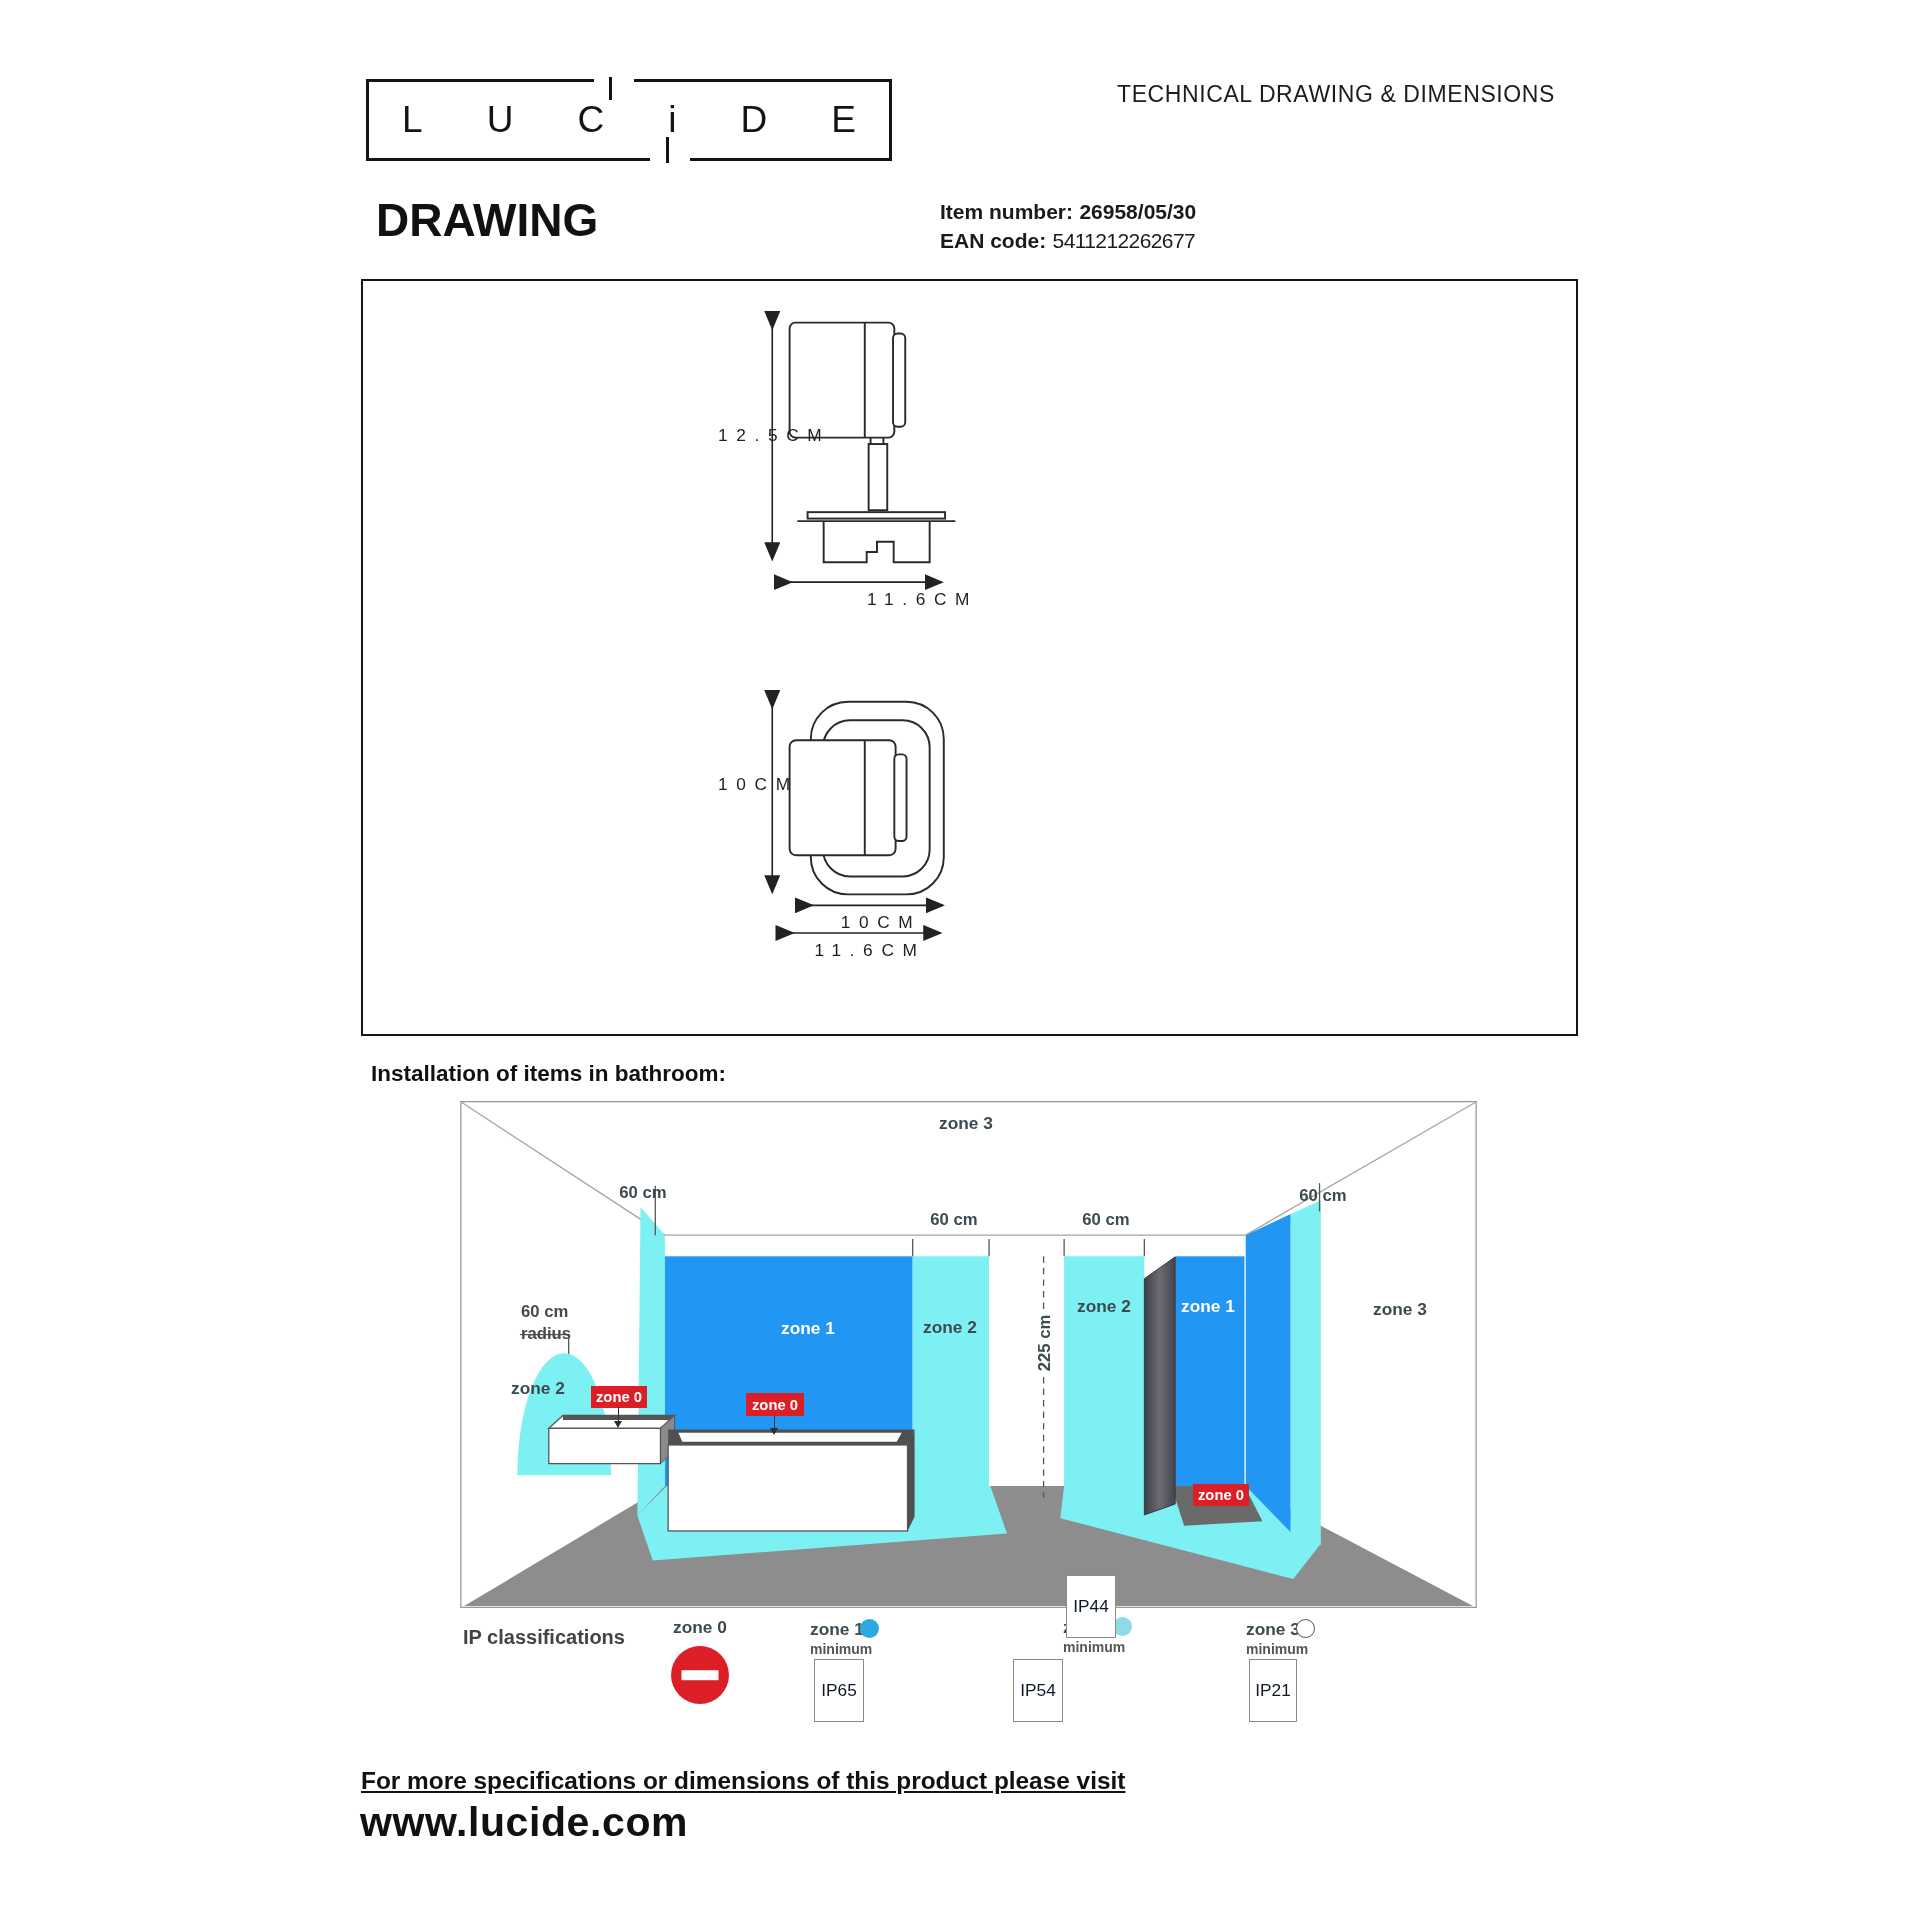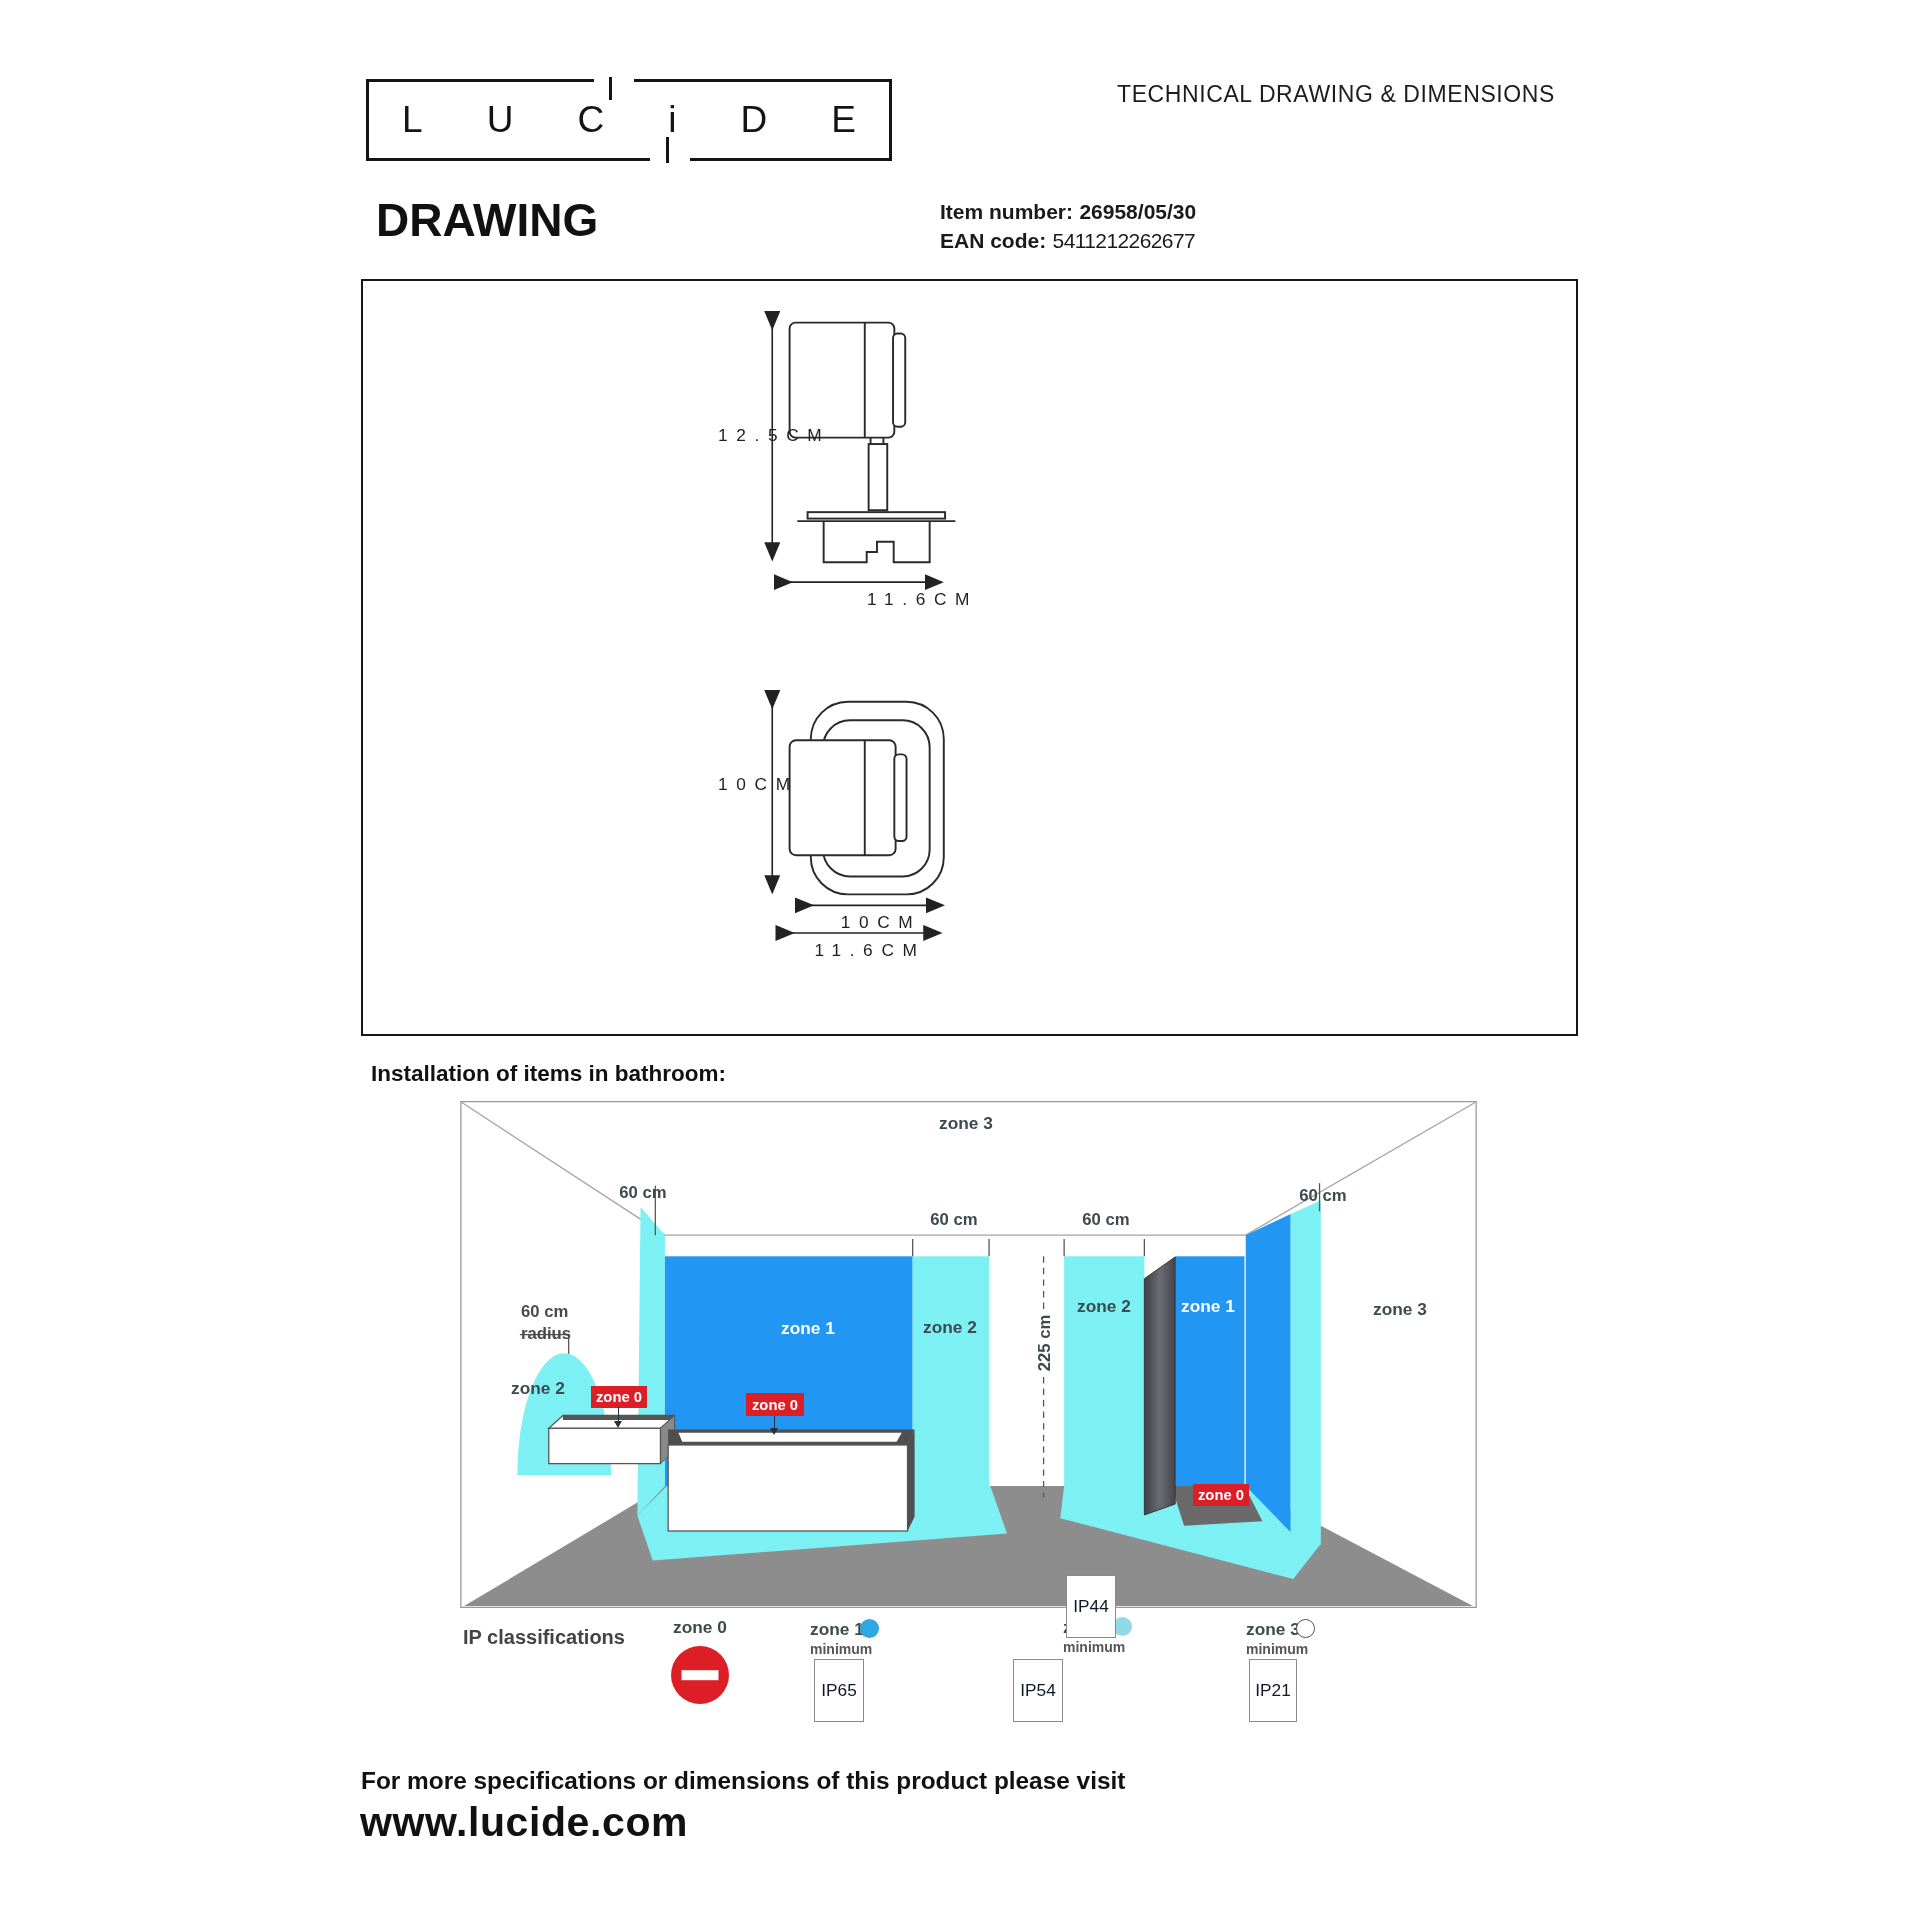--- a/index.html
+++ b/index.html
@@ -221,17 +221,17 @@
   <div class="abs leg-min" style="left:1063px;top:1639px;">minimum</div>
   <div class="abs ip-box" style="left:1013px;top:1659px;">IP54</div>
   <div class="abs ip-box" style="left:1066px;top:1575px;">IP44</div>
 
   <div class="abs leg-zone" style="left:1246px;top:1619px;">zone 3</div>
   <div class="abs dot" style="left:1296px;top:1619px;background:#fff;border:1.3px solid #555;box-sizing:border-box;"></div>
   <div class="abs leg-min" style="left:1246px;top:1641px;">minimum</div>
   <div class="abs ip-box" style="left:1249px;top:1659px;width:46px;">IP21</div>
 
 
-  <div class="abs foot1" style="left:361px;top:1767px;">For more specifications or dimensions of this product please visit</div>
+  <div class="abs foot1" style="left:361px;top:1767px;text-decoration:underline;">For more specifications or dimensions of this product please visit</div>
   <div class="abs foot2" style="left:360px;top:1799px;">www.lucide.com</div>
 
 </div>
 
 
 </body></html>

